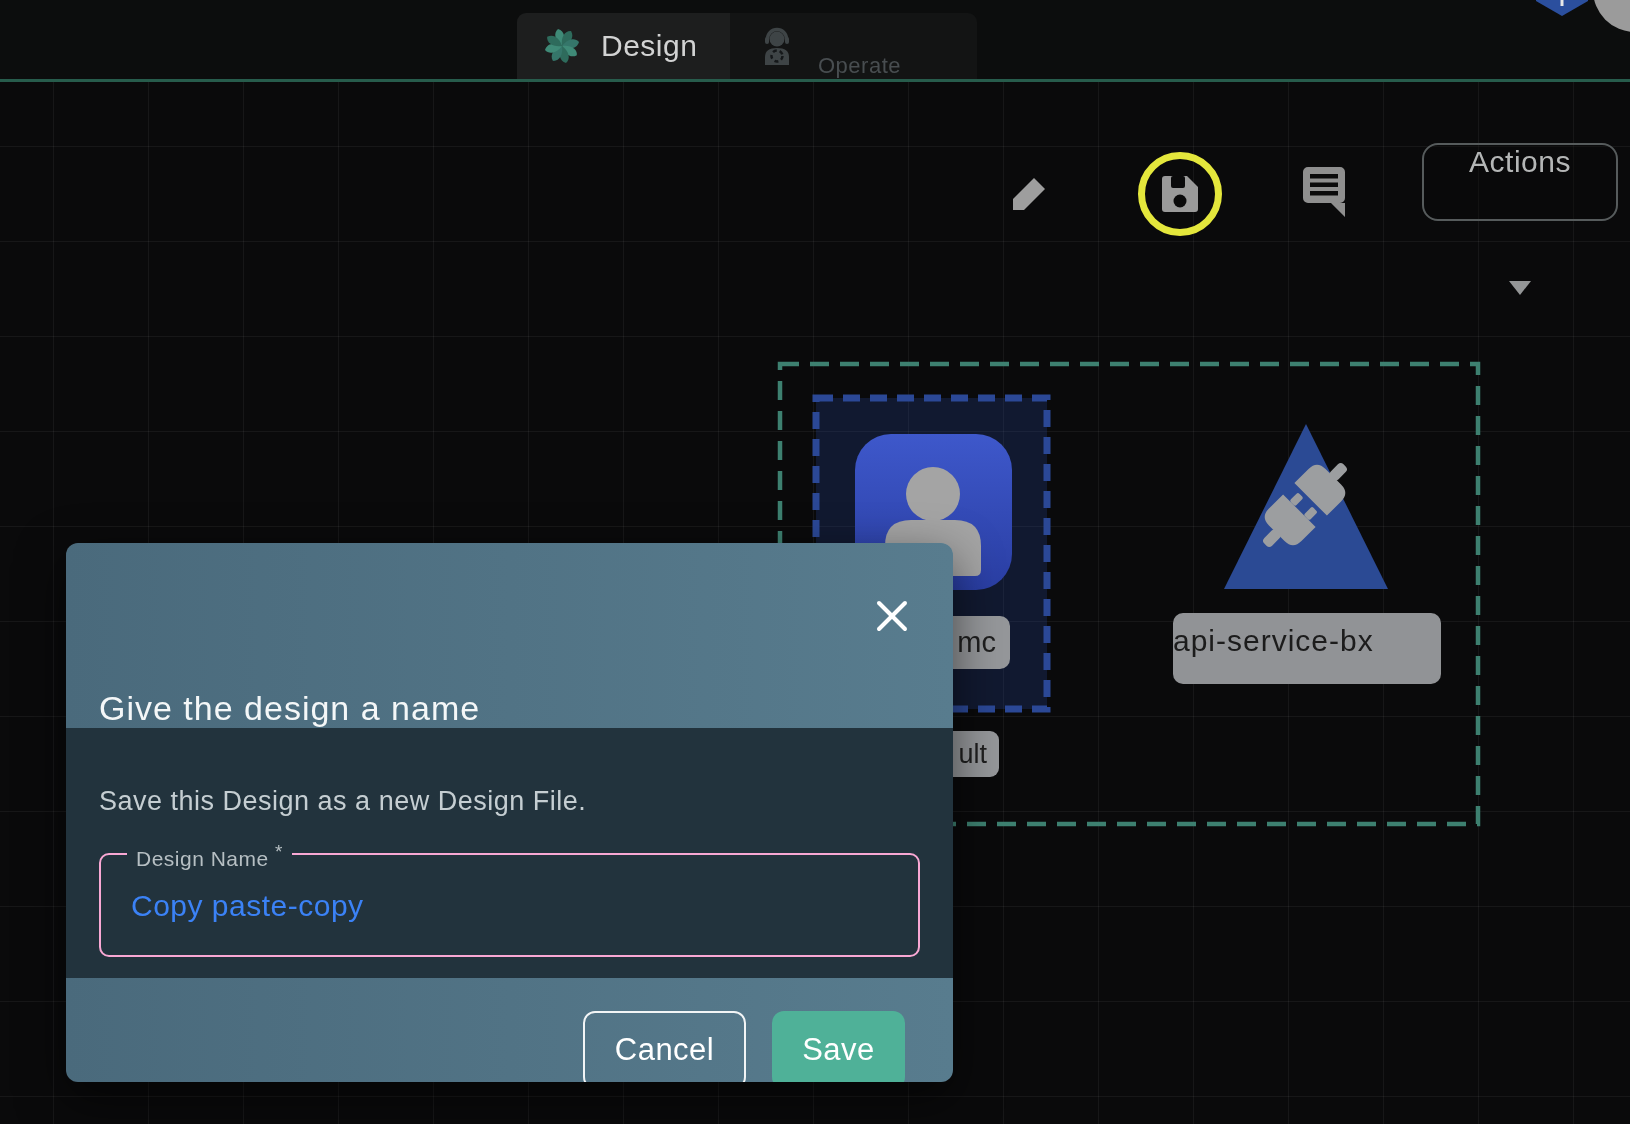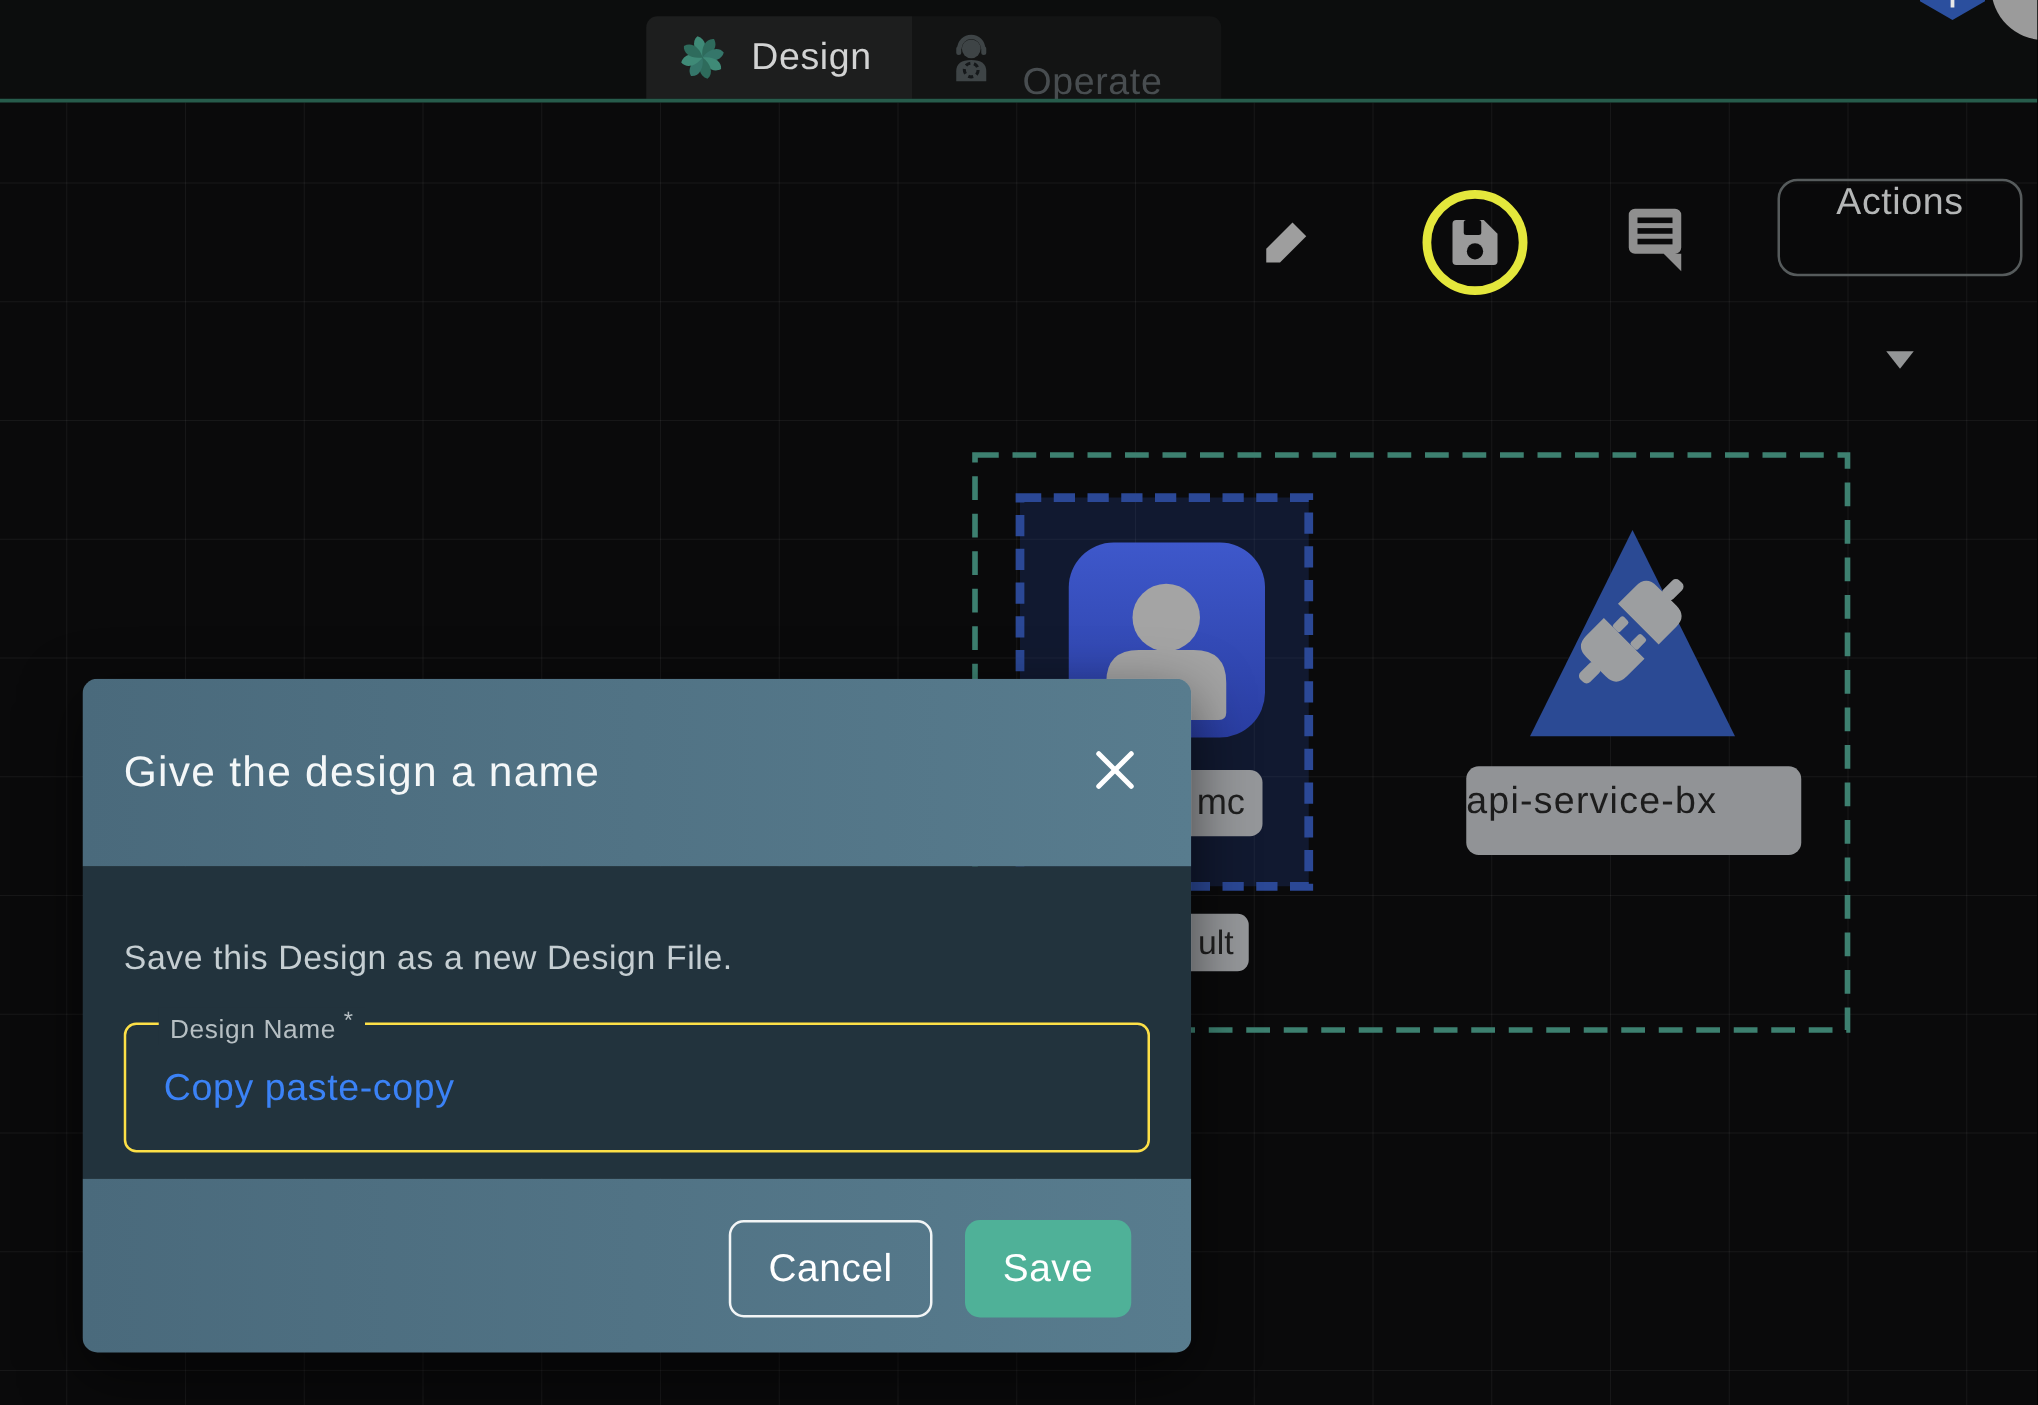--- a/index.html
+++ b/index.html
@@ -7,21 +7,21 @@
           font-family:"Liberation Sans","DejaVu Sans",sans-serif;background:#0a0a0b;}
 
   
   #topbar{position:absolute;left:0;top:0;width:1630px;height:79px;background:#0c0d0d;z-index:20;}
   #topbar-underline{position:absolute;left:0;top:79px;width:1630px;height:3px;background:#275c4c;z-index:20;}
   .tabgroup{position:absolute;left:517px;top:13px;height:66px;display:flex;}
   .tab{display:flex;align-items:center;gap:20px;padding:2px 26px;cursor:pointer;}
   .tab-active{background:#1d1e1e;border-radius:9px 0 0 0;width:161px;}
   .tab-inactive{background:#131414;border-radius:0 9px 0 0;width:195px;}
   .tab-label-active{font-size:30px;color:#d2d3d3;letter-spacing:.5px;}
-  .tab-label-inactive{font-size:30px;color:#484d50;letter-spacing:.5px;margin-top:40px;}
+  .tab-label-inactive{font-size:22px;color:#484d50;letter-spacing:.5px;margin-top:40px;}
   .k8s-badge{position:absolute;left:1528px;top:-48px;z-index:21;}
   .avatar-circ{position:absolute;left:1593px;top:-52px;width:84px;height:84px;border-radius:50%;
                background:#9b9b9b;z-index:22;}
 
   
   #canvas{position:absolute;left:0;top:82px;width:1630px;height:1042px;background:#0a0a0b;
     background-image:linear-gradient(to right,rgba(255,255,255,0.055) 1px,transparent 1px),
                      linear-gradient(to bottom,rgba(255,255,255,0.055) 1px,transparent 1px);
     background-size:95px 95px;background-position:53px 64px;}
   #sel-overlay{position:absolute;left:0;top:0;pointer-events:none;}
@@ -52,27 +52,27 @@
     border:2px solid #565b5c;border-radius:16px;display:flex;align-items:center;background:rgba(8,8,8,.35);flex-direction:column;}
   #actions-label{flex:0 0 136px;text-align:center;font-size:30px;color:#b4b6b6;letter-spacing:.5px;}
   #actions-divider{width:2px;height:74px;background:#3f4445;}
   #actions-caret{flex:1;display:flex;justify-content:center;align-items:center;}
   .chev{width:0;height:0;border-left:11px solid transparent;border-right:11px solid transparent;
         border-top:14px solid #949697;}
 
   
   #modal{position:absolute;left:66px;top:543px;width:887px;height:539px;border-radius:12px;
          z-index:10;box-shadow:0 16px 48px rgba(0,0,0,.55);overflow:hidden;}
-  #modal-header{height:150px;background:linear-gradient(90deg,#4a6a7c,#587c8e);position:relative;
-                display:flex;align-items:center;}
+  #modal-header{height:185px;background:linear-gradient(90deg,#4a6a7c,#587c8e);position:relative;
+                display:flex;align-items:flex-end;}
   #modal-title{margin-left:33px;font-size:34px;color:#f4f7f8;letter-spacing:1px;}
   #modal-close{position:absolute;right:42px;top:54px;width:38px;height:38px;cursor:pointer;}
   #modal-body{height:250px;background:#22333d;box-sizing:border-box;padding:58px 33px 0 33px;}
   #modal-desc{font-size:27px;color:#c5ced2;letter-spacing:.5px;}
-  .field{position:relative;margin-top:36px;height:104px;border:2px solid #fde047;border-radius:10px;
+  .field{position:relative;margin-top:36px;height:104px;border:2px solid #f9a8d4;border-radius:10px;
          box-sizing:border-box;}
   .field-label{position:absolute;left:26px;top:-14px;background:#22333d;padding:0 9px;font-size:21px;
                color:#b6bfc3;letter-spacing:.5px;}
   .field-label sup{font-size:19px;}
   .field input{position:absolute;left:28px;top:0;width:780px;height:100px;background:transparent;
                border:none;outline:none;font-family:Liberation Sans, sans-serif;font-size:30px;color:#3b82f6;
                letter-spacing:.5px;}
   #modal-footer{height:144px;background:linear-gradient(90deg,#4a6a7c,#587c8e);display:flex;
                 align-items:center;justify-content:flex-end;gap:26px;padding-right:48px;
                 box-sizing:border-box;}

